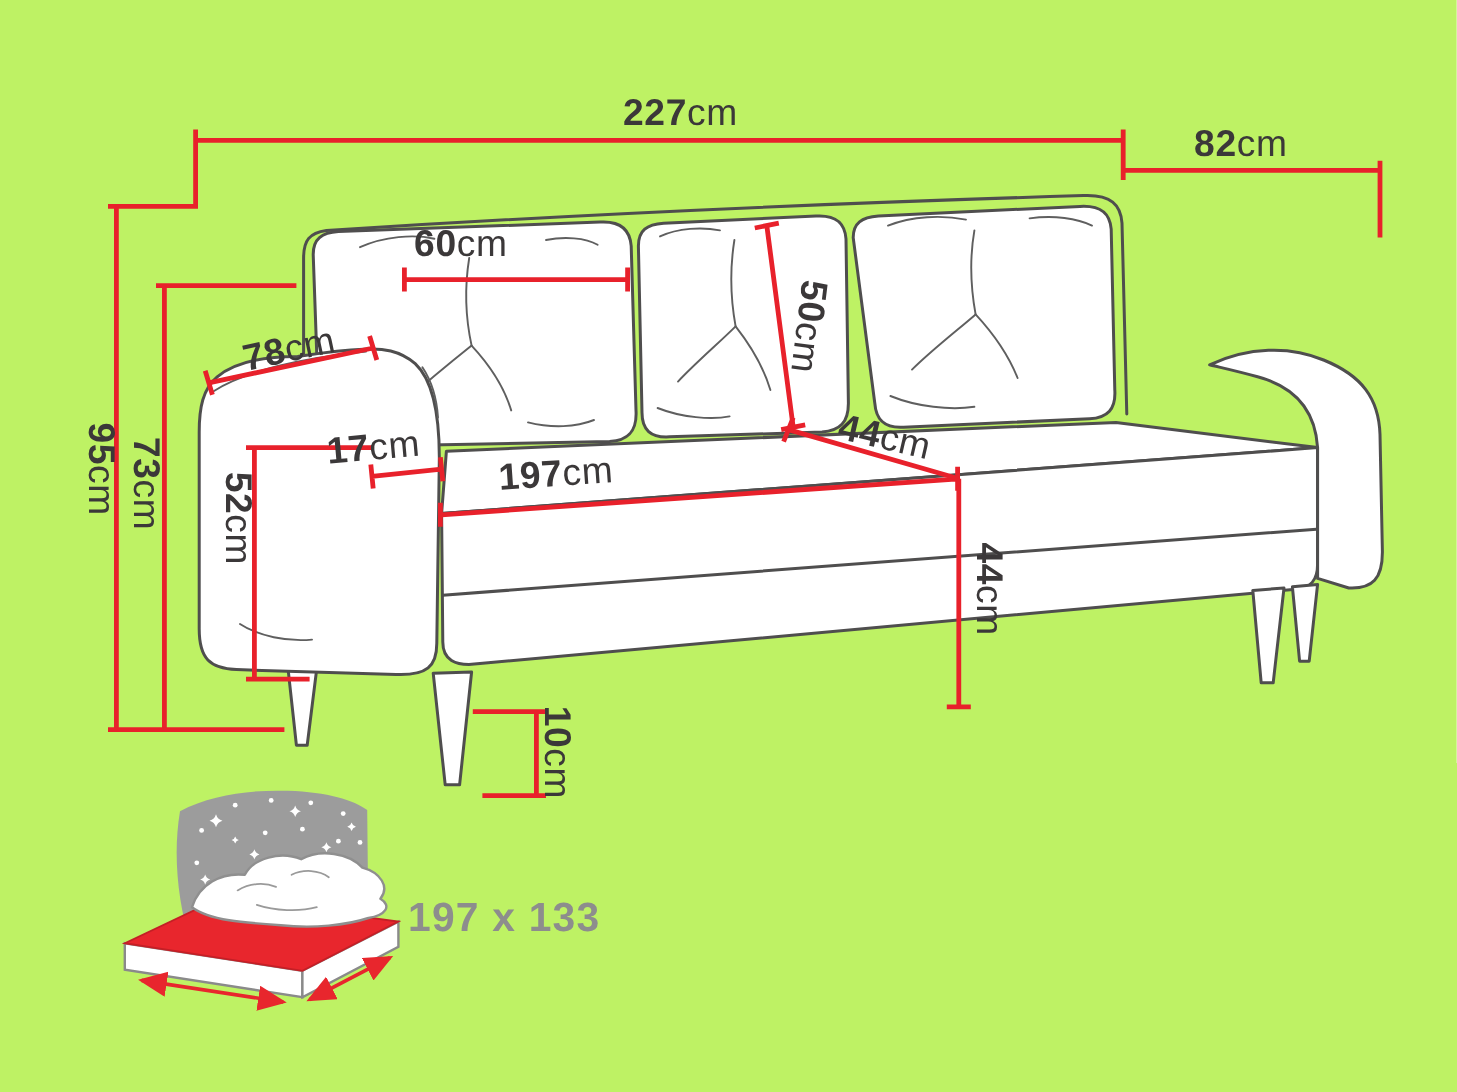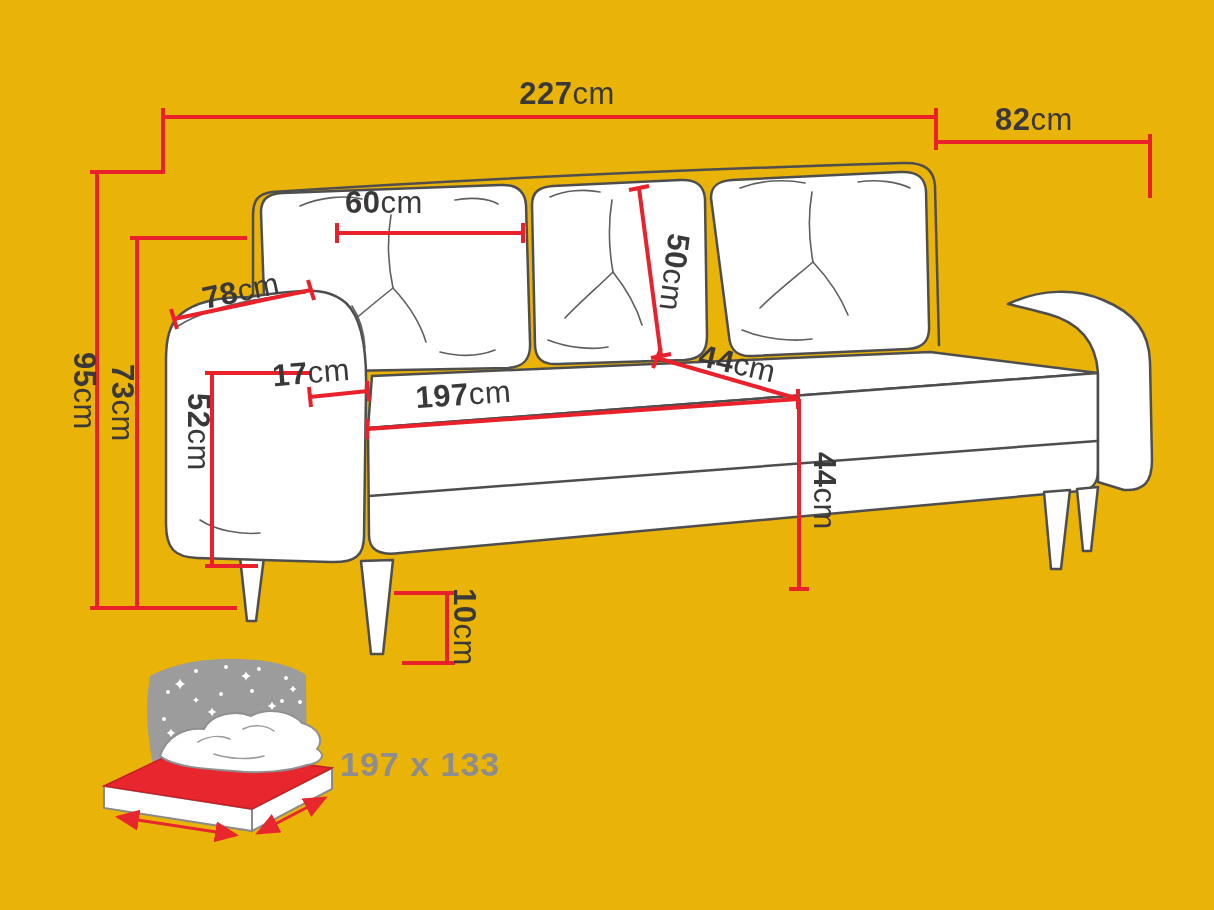--- a/index.html
+++ b/index.html
@@ -1,16 +1,16 @@
 <!DOCTYPE html>
 <html><head>
 <meta charset="utf-8">
 <style>
   html,body{margin:0;padding:0;background:#fff;}
-  .canvas{position:relative;width:1214px;height:910px;background:#eab308;overflow:hidden;
+  .canvas{position:relative;width:1214px;height:910px;background:#bef264;overflow:hidden;
           font-family:"Liberation Sans",sans-serif;}
   svg{position:absolute;left:0;top:0;}
   .dim{font-family:"Liberation Sans",sans-serif;font-size:31px;font-weight:700;
        fill:#3b3839;letter-spacing:.5px;}
   .dim .u{font-weight:400;}
   .sleep{font-family:"Liberation Sans",sans-serif;font-size:34px;font-weight:700;
          fill:#8d8d8d;letter-spacing:1px;}
   .outline{stroke:#4f4e4e;stroke-width:2.5;fill:none;stroke-linejoin:round;stroke-linecap:round;}
   .fillw{stroke:#4f4e4e;stroke-width:2.5;fill:#ffffff;stroke-linejoin:round;}
   .wrk{stroke:#5f5f5f;stroke-width:1.6;fill:none;stroke-linecap:round;}

